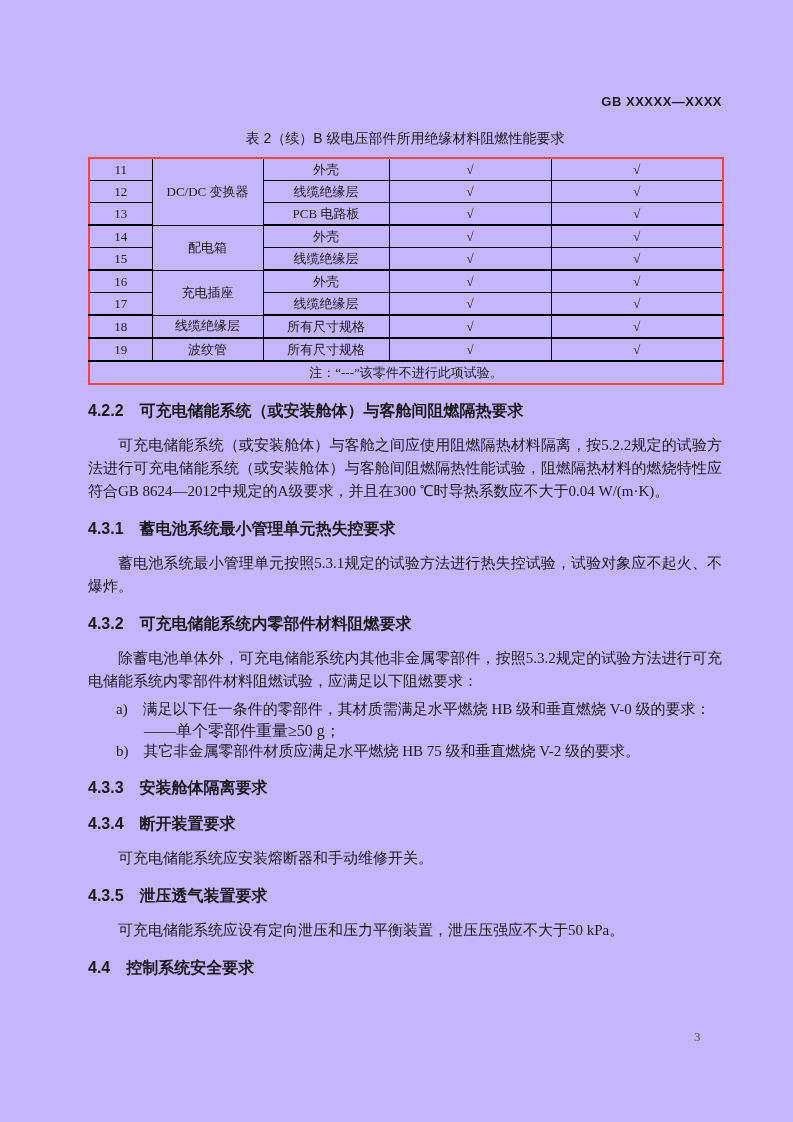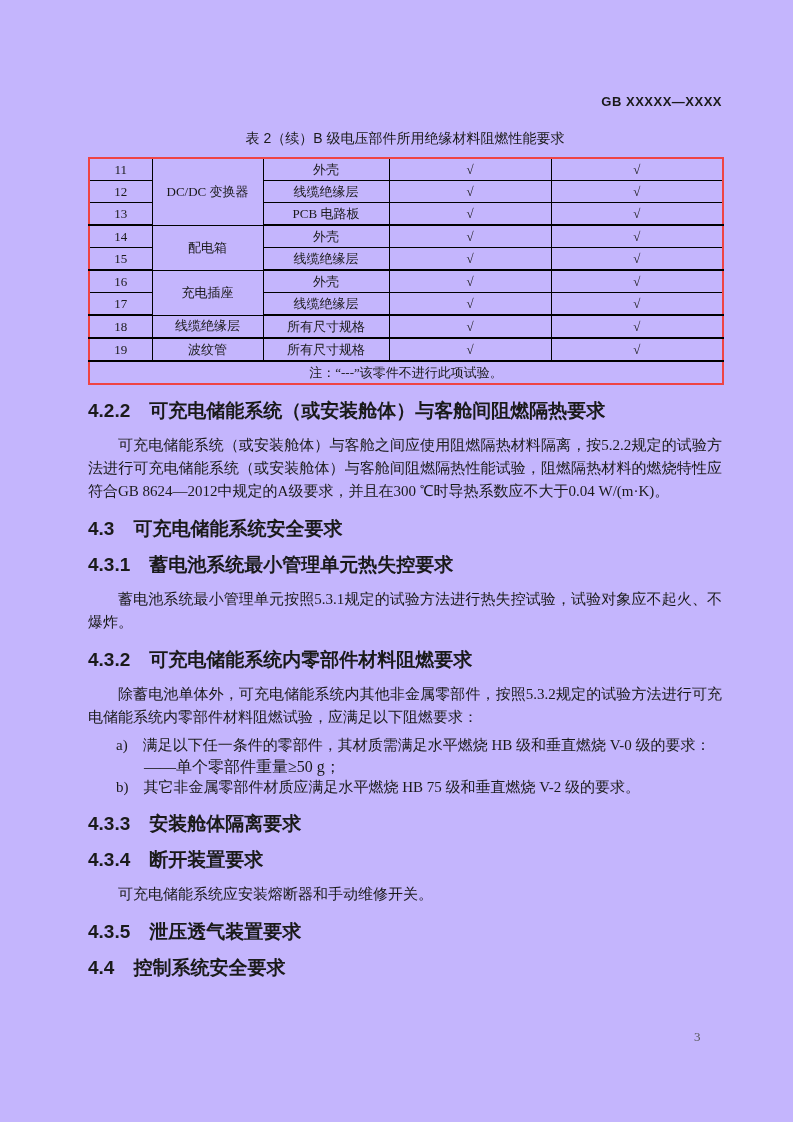--- a/index.html
+++ b/index.html
@@ -50,21 +50,21 @@
   tr.group-end td { border-bottom-width: 2px; }
   td.note-cell {
     text-align: left;
     padding-left: 22px;
     height: 22px;
   }
   .sections { margin-top: 0; }
   .sec-heading {
     font-family: "Liberation Sans", sans-serif;
     font-weight: bold;
-    font-size: 19px;
+    font-size: 16px;
     line-height: 20px;
     margin-top: 16px;
     margin-bottom: 13px;
   }
   .sec-para {
     font-size: 15px;
     line-height: 23px;
     text-align: justify;
     text-indent: 2em;
     margin: 0 0 6px 0;
@@ -172,23 +172,20 @@
     </tbody>
   </table>
 
   <div class="sections">
 
     <div>
       <div class="sec-heading">4.2.2　可充电储能系统（或安装舱体）与客舱间阻燃隔热要求</div>
       <p class="sec-para">可充电储能系统（或安装舱体）与客舱之间应使用阻燃隔热材料隔离，按5.2.2规定的试验方法进行可充电储能系统（或安装舱体）与客舱间阻燃隔热性能试验，阻燃隔热材料的燃烧特性应符合GB 8624—2012中规定的A级要求，并且在300 ℃时导热系数应不大于0.04 W/(m·K)。</p>
     </div>
 
-    <div>
-      <div class="sec-heading">4.3　可充电储能系统安全要求</div>
-    </div>
 
     <div>
       <div class="sec-heading">4.3.1　蓄电池系统最小管理单元热失控要求</div>
       <p class="sec-para">蓄电池系统最小管理单元按照5.3.1规定的试验方法进行热失控试验，试验对象应不起火、不爆炸。</p>
     </div>
 
     <div>
       <div class="sec-heading">4.3.2　可充电储能系统内零部件材料阻燃要求</div>
       <p class="sec-para">除蓄电池单体外，可充电储能系统内其他非金属零部件，按照5.3.2规定的试验方法进行可充电储能系统内零部件材料阻燃试验，应满足以下阻燃要求：</p>
       <div class="li-a">a)　满足以下任一条件的零部件，其材质需满足水平燃烧 HB 级和垂直燃烧 V-0 级的要求：</div>
@@ -200,20 +197,21 @@
       <div class="sec-heading">4.3.3　安装舱体隔离要求</div>
     </div>
 
     <div>
       <div class="sec-heading">4.3.4　断开装置要求</div>
       <p class="sec-para">可充电储能系统应安装熔断器和手动维修开关。</p>
     </div>
 
     <div>
       <div class="sec-heading">4.3.5　泄压透气装置要求</div>
+      <p class="sec-para">可充电储能系统应设有定向泄压和压力平衡装置，泄压压强应不大于50 kPa。</p>
     </div>
 
     <div>
       <div class="sec-heading">4.4　控制系统安全要求</div>
     </div>
 
   </div>
 
   <div class="page-number">3</div>
 

